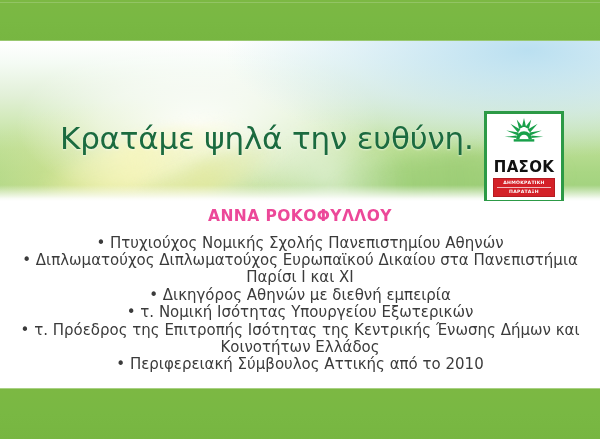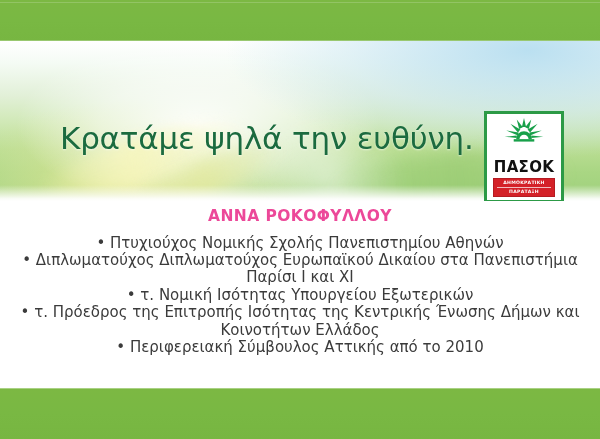--- a/index.html
+++ b/index.html
@@ -251,20 +251,21 @@
       </div>
     </div>
   </div>
 
   <div class="content">
     <div class="cand-name">ΑΝΝΑ ΡΟΚΟΦΥΛΛΟΥ</div>
 
     <ul class="bullets">
       <li><span class="dot">•</span> <span>Πτυχιούχος Νομικής Σχολής Πανεπιστημίου Αθηνών</span></li>
       <li><span class="dot">•</span> <span>Διπλωματούχος Διπλωματούχος Ευρωπαϊκού Δικαίου στα Πανεπιστήμια Παρίσι I και XI</span></li>
+      <li><span class="dot">•</span> <span>Δικηγόρος Αθηνών με διεθνή εμπειρία</span></li>
       <li><span class="dot">•</span> <span>τ. Νομική Ισότητας Υπουργείου Εξωτερικών</span></li>
       <li><span class="dot">•</span> <span>τ. Πρόεδρος της Επιτροπής Ισότητας της Κεντρικής Ένωσης Δήμων και Κοινοτήτων Ελλάδος</span></li>
       <li><span class="dot">•</span> <span>Περιφερειακή Σύμβουλος Αττικής από το 2010</span></li>
     </ul>
   </div>
 
   <div class="band band-bottom"></div>
 </div>
 
 </body></html>

